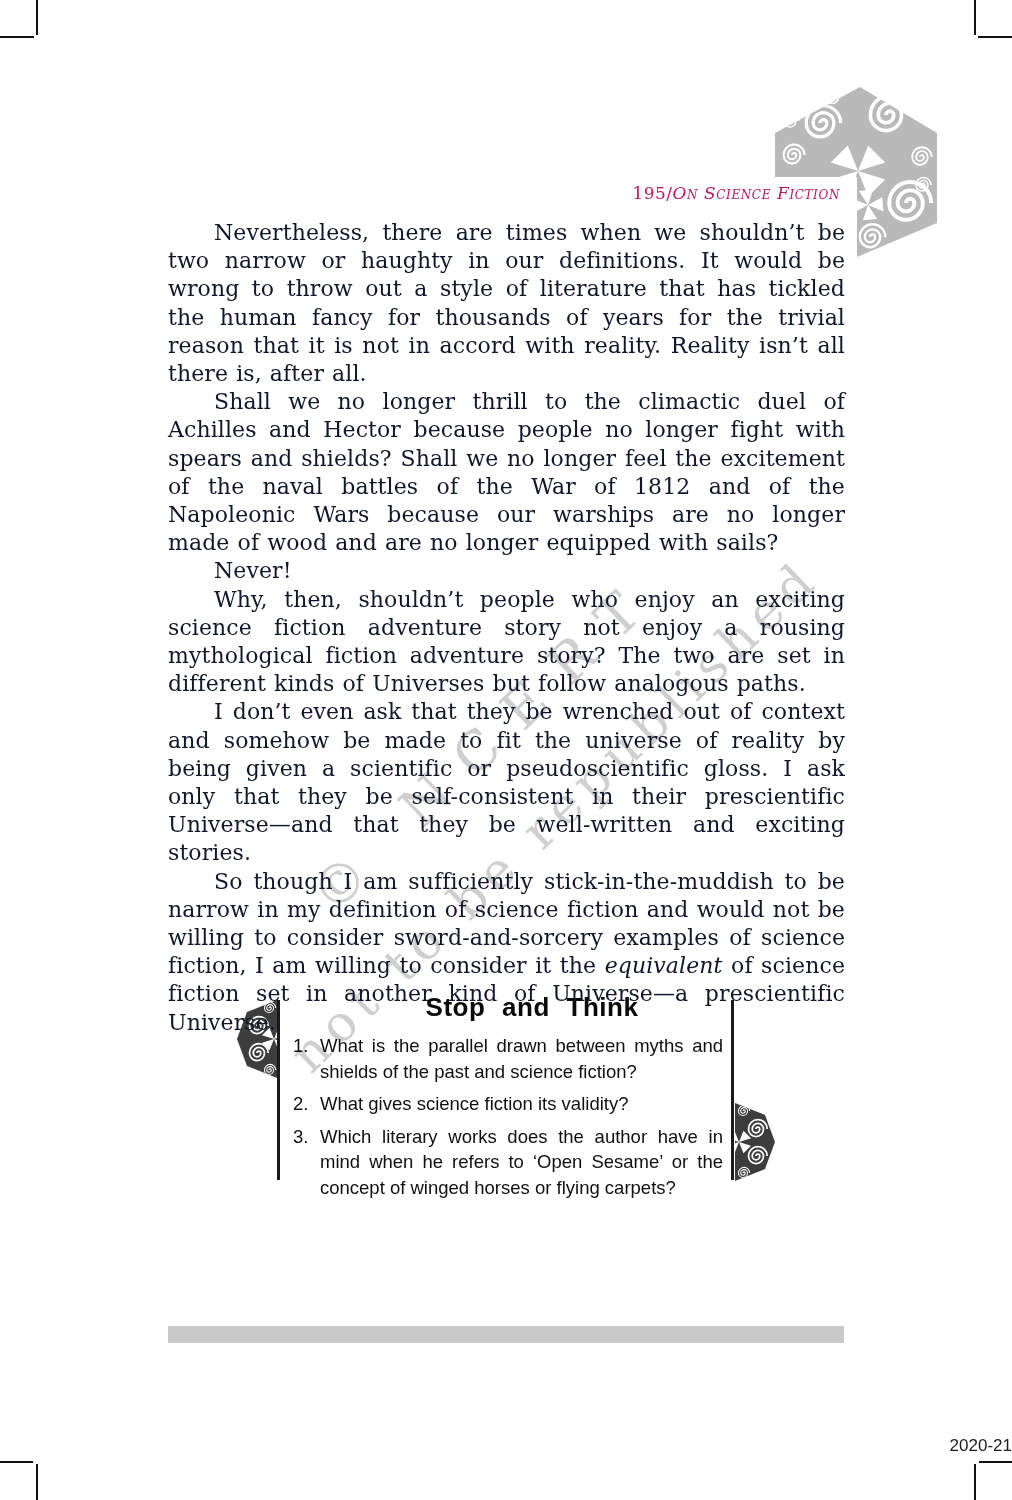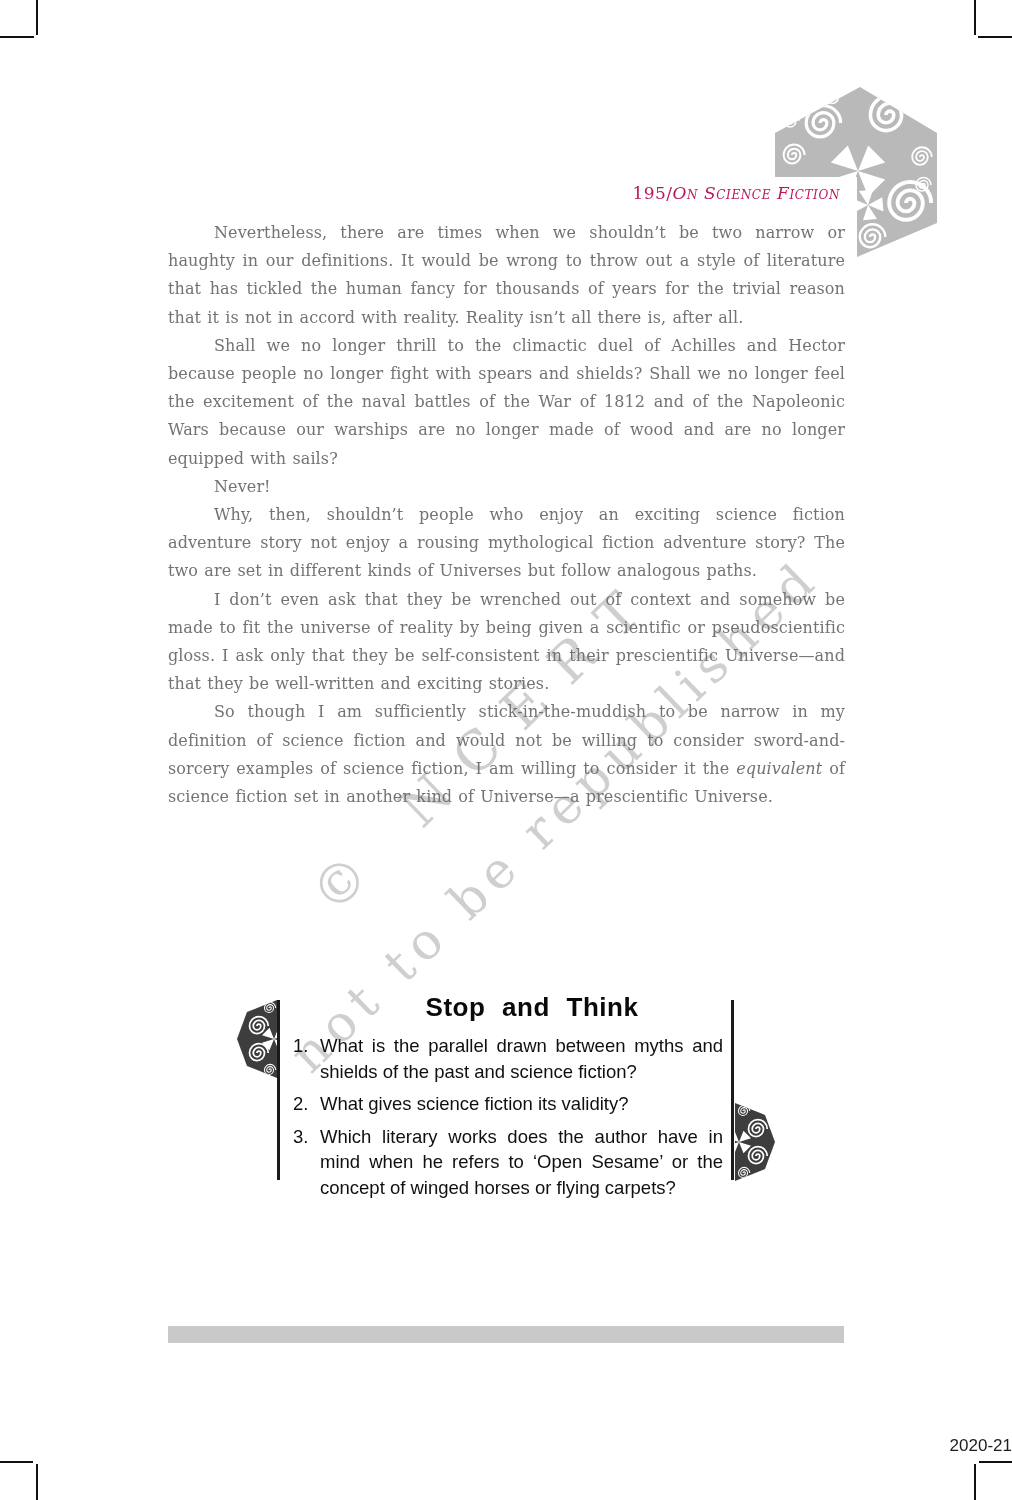--- a/index.html
+++ b/index.html
@@ -20,21 +20,21 @@
     position:absolute;left:100px;top:555px;width:840px;height:450px;
     display:flex;flex-direction:column;justify-content:center;align-items:center;
     transform:rotate(-44deg);color:#c7c7c7;opacity:.85;z-index:0;
     font-family:"DejaVu Serif",serif;pointer-events:none;
   }
   .watermark .wl1{font-size:54px;letter-spacing:26px;line-height:100px;}
   .watermark .wl2{font-size:50px;letter-spacing:8px;line-height:100px;}
   
   .body-col{
     position:absolute;left:168px;top:219px;width:677px;z-index:2;
-    font-size:16px;line-height:28.2px;color:#737373;text-align:justify;
+    font-size:22px;line-height:28.2px;color:#0f172a;text-align:justify;
     letter-spacing:.1px;word-spacing:1px;
   }
   .para{text-indent:46px;margin:0;}
   .para em{font-style:italic;}
   
   .stt-box{position:absolute;left:277px;top:990px;width:510px;height:200px;z-index:2;}
   .stt-rule{position:absolute;width:2.5px;background:#1a1a1a;top:10px;height:180px;}
   .stt-rule.left{left:0;}
   .stt-rule.right{left:454px;}
   .stt-title{

